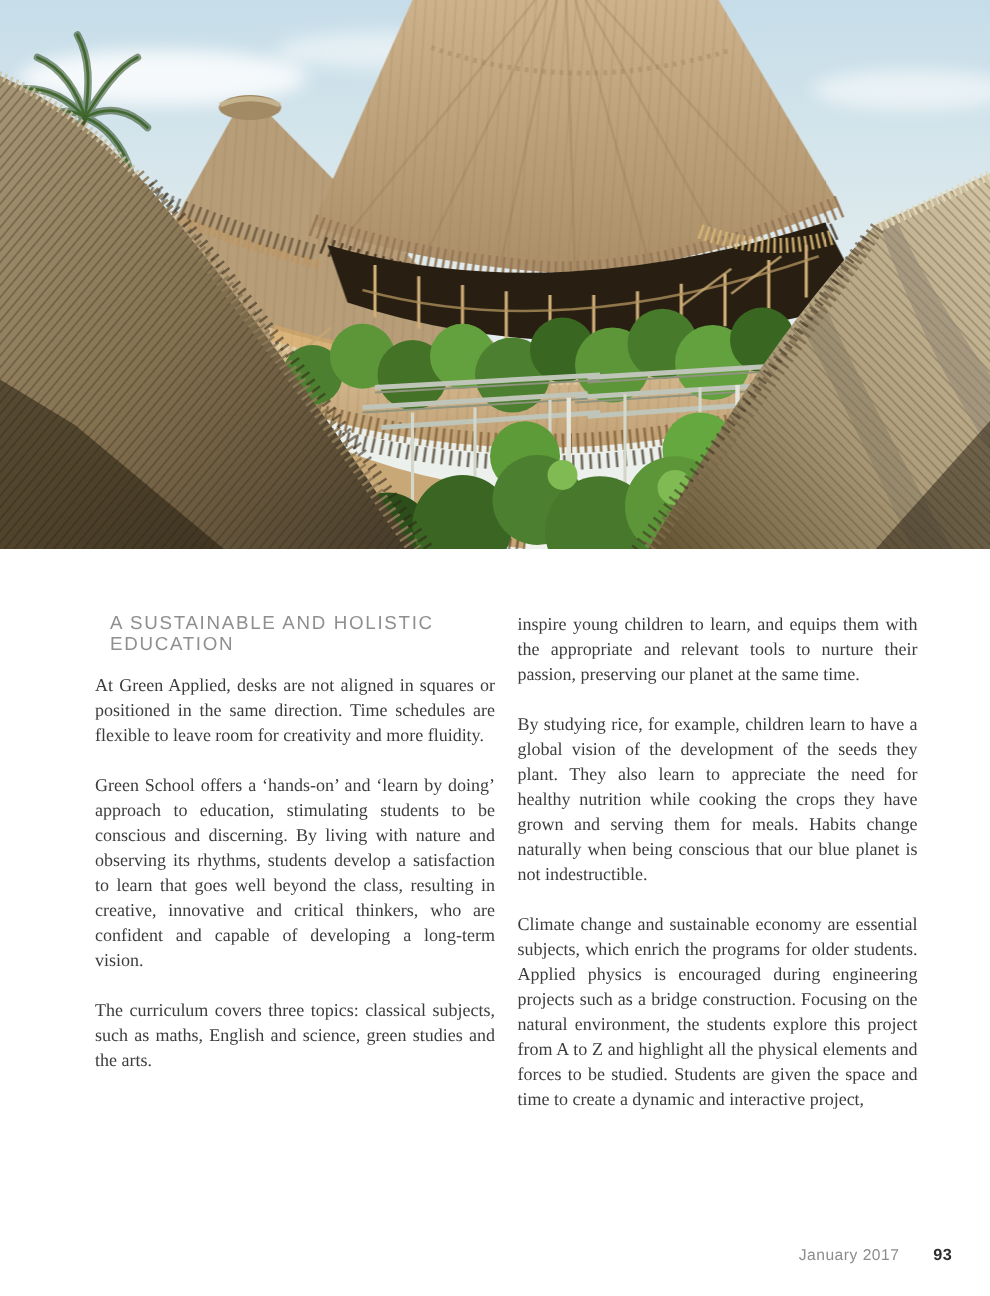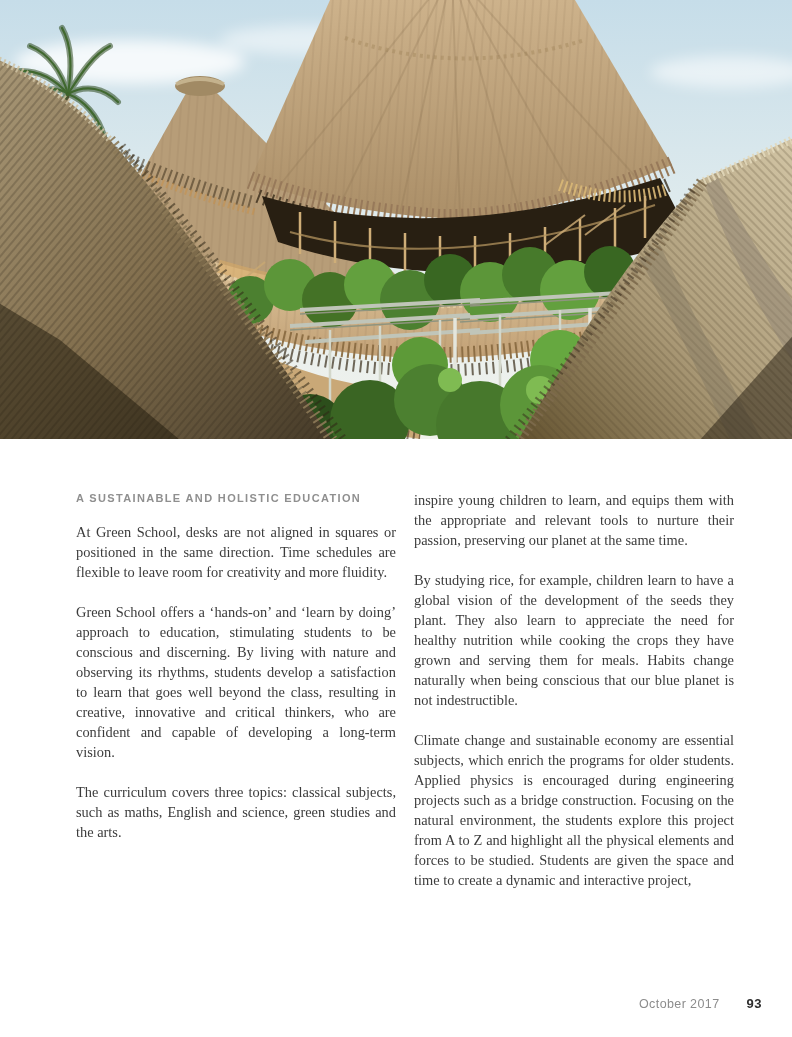--- a/index.html
+++ b/index.html
@@ -5,22 +5,22 @@
   html,body{margin:0;padding:0;background:#ffffff;}
   .page{
     position:relative;width:792px;height:1037px;background:#ffffff;
     font-family:"Liberation Sans",sans-serif;overflow:hidden;
   }
   .photo{position:absolute;top:0;left:0;width:792px;height:439px;overflow:hidden;background:#dfe9ec;}
   .photo svg{display:block;}
   .content{position:absolute;top:490px;left:76px;width:658px;display:flex;gap:18px;}
   .col{width:320px;}
   .heading{
-    font-size:11px;font-weight:700;letter-spacing:1.35px;color:#8f8f8f;
-    margin:0 0 15px 0;line-height:17px;
+    font-size:15px;font-weight:400;letter-spacing:1.35px;color:#8f8f8f;
+    margin:0 0 15px 12px;line-height:17px;
   }
   .col p{
     font-family:"Liberation Serif","DejaVu Serif",serif;
     font-size:14.4px;line-height:20px;color:#3c3c3c;
     text-align:justify;margin:0 0 20px 0;
   }
   .col p:last-child{margin-bottom:0;}
   .footer{
     position:absolute;top:996px;right:30px;
     display:flex;align-items:baseline;gap:27px;
@@ -250,29 +250,29 @@
         <path d="M 702,182 Q 628,290 518,440" stroke="#7d6a4c" stroke-width="12" stroke-dasharray="2 4" fill="none" opacity=".9"></path>
         <path d="M 692,190 Q 618,296 508,440" stroke="#33281a" stroke-width="8" stroke-dasharray="2 5" fill="none" opacity=".5"></path>
         <path d="M 798,330 L 700,440 L 798,440 Z" fill="#241b10" opacity=".5"></path>
       </g>
     </svg>
   </div>
 
   <div class="content">
     <div class="col">
       <h1 class="heading">A SUSTAINABLE AND HOLISTIC EDUCATION</h1>
-      <p>At Green School, desks are not aligned in squares or positioned in the same direction. Time schedules are flexible to leave room for creativity and more fluidity.</p>
+      <p>At Green Applied, desks are not aligned in squares or positioned in the same direction. Time schedules are flexible to leave room for creativity and more fluidity.</p>
       <p>Green School offers a ‘hands-on’ and ‘learn by doing’ approach to education, stimulating students to be conscious and discerning. By living with nature and observing its rhythms, students develop a satisfaction to learn that goes well beyond the class, resulting in creative, innovative and critical thinkers, who are confident and capable of developing a long-term vision.</p>
       <p>The curriculum covers three topics: classical subjects, such as maths, English and science, green studies and the arts.</p>
     </div>
     <div class="col">
       <p>inspire young children to learn, and equips them with the appropriate and relevant tools to nurture their passion, preserving our planet at the same time.</p>
       <p>By studying rice, for example, children learn to have a global vision of the development of the seeds they plant. They also learn to appreciate the need for healthy nutrition while cooking the crops they have grown and serving them for meals. Habits change naturally when being conscious that our blue planet is not indestructible.</p>
       <p>Climate change and sustainable economy are essential subjects, which enrich the programs for older students. Applied physics is encouraged during engineering projects such as a bridge construction. Focusing on the natural environment, the students explore this project from A to Z and highlight all the physical elements and forces to be studied. Students are given the space and time to create a dynamic and interactive project,</p>
     </div>
   </div>
 
   <div class="footer">
-    <span class="footer-date">October 2017</span>
+    <span class="footer-date">January 2017</span>
     <span class="footer-page">93</span>
   </div>
 
 </div>
 
 </body></html>

